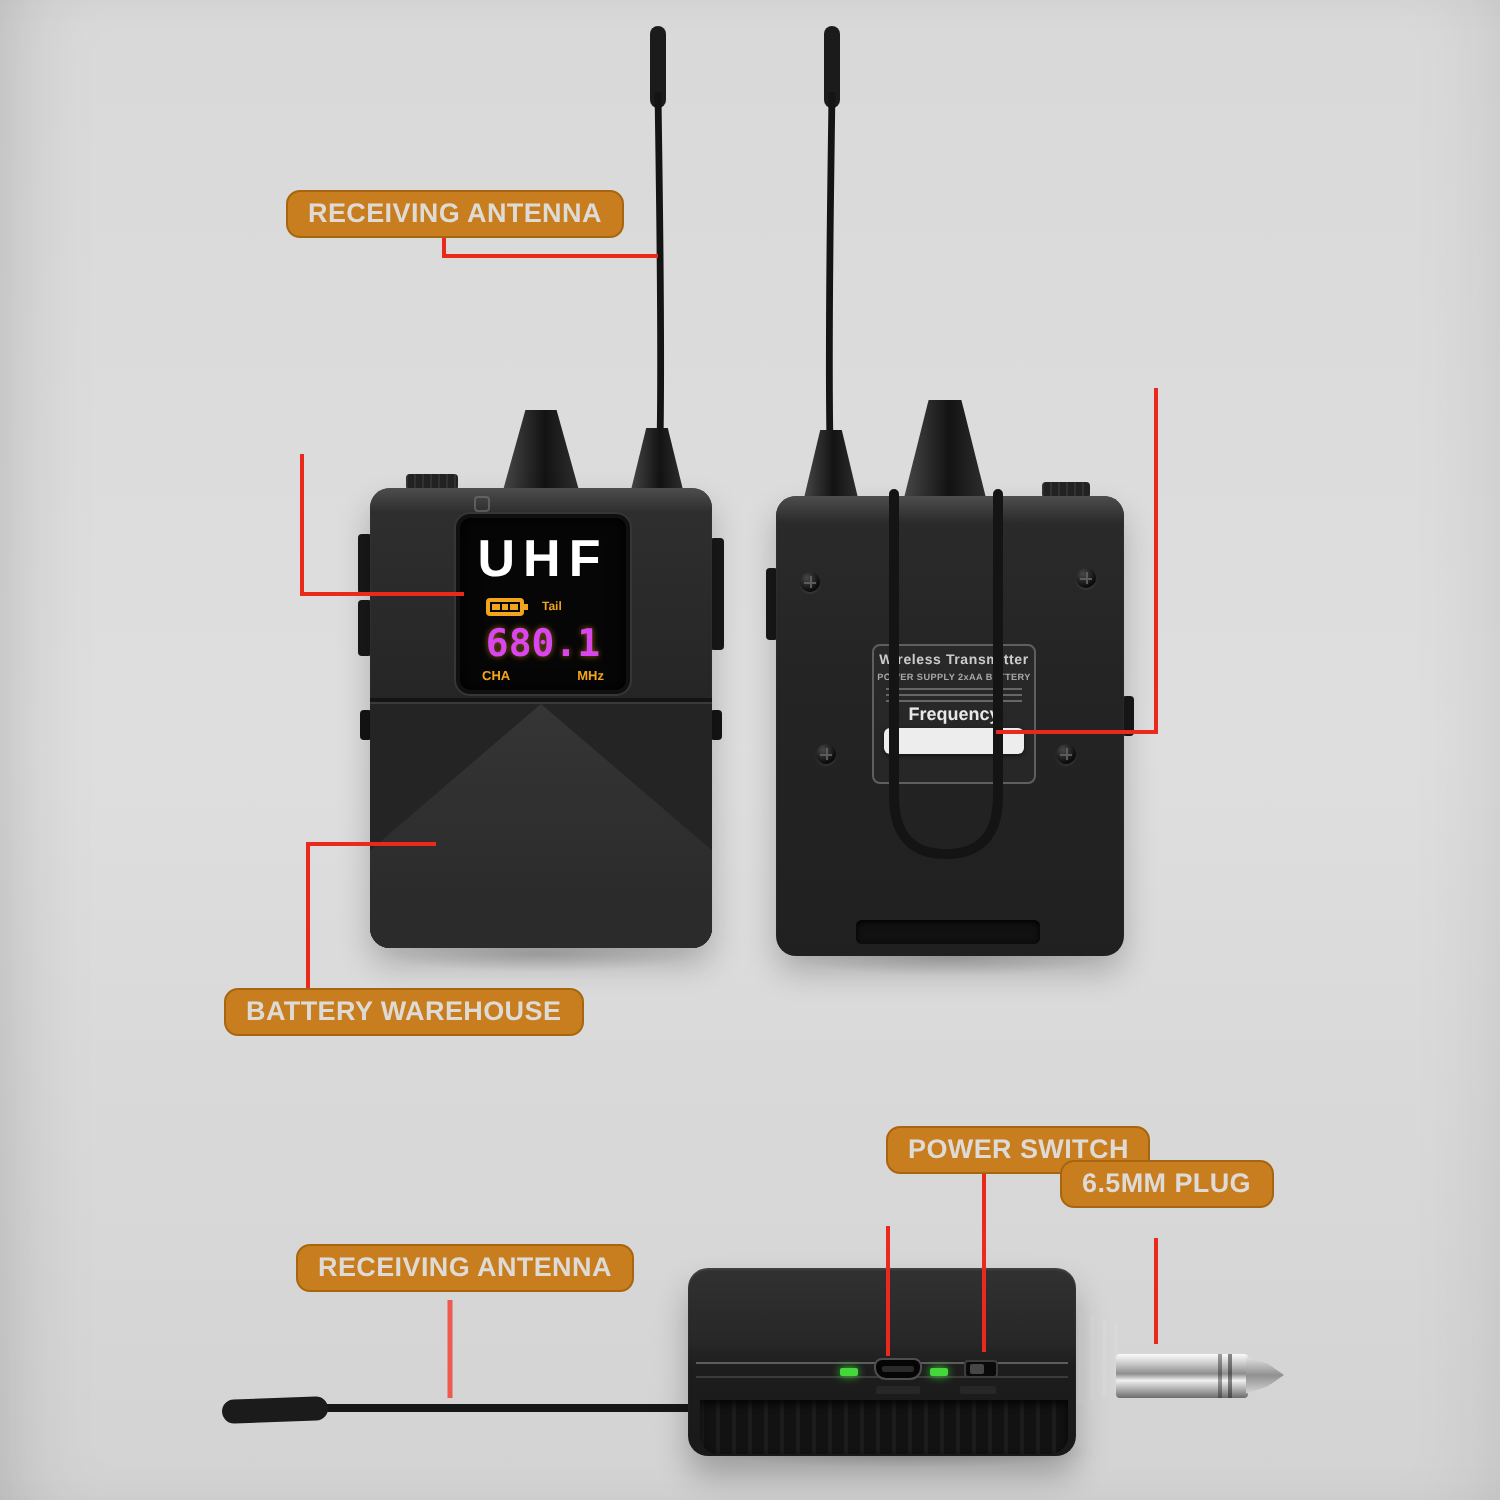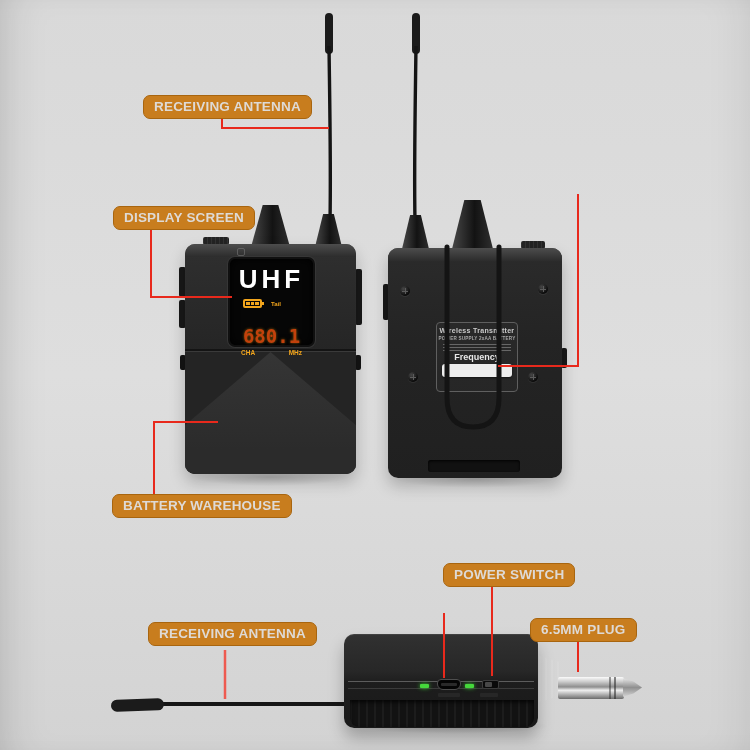--- a/index.html
+++ b/index.html
@@ -35,21 +35,21 @@
 
   
   .display{position:absolute;z-index:4;background:#060606;border:2px solid #101010;border-radius:7px;
     box-shadow:0 0 0 1px #363636, inset 0 0 10px #000;}
   .d-brand{margin-top:5px;text-align:center;color:#fff;font-size:26px;font-weight:700;letter-spacing:4px;}
   .d-row1{margin-top:4px;display:flex;align-items:center;gap:9px;padding-left:13px;}
   .batt{position:relative;width:19px;height:9px;border:2px solid #f2a51c;border-radius:2px;display:flex;gap:1px;padding:1px;box-sizing:border-box;}
   .batt i{display:block;width:4px;height:100%;background:#f2a51c;}
   .batt::after{content:"";position:absolute;right:-4px;top:1px;width:2px;height:3px;background:#f2a51c;}
   .d-status{color:#f2a51c;font-size:6px;font-weight:700;}
-  .d-freq{margin-top:17px;text-align:center;color:#c2410c;font-family:"DejaVu Sans Mono",monospace;
+  .d-freq{margin-top:3px;text-align:center;color:#d946ef;font-family:"DejaVu Sans Mono",monospace;
     font-size:19px;font-weight:700;letter-spacing:0px;text-shadow:0 0 3px rgba(246,160,20,.55);}
   .d-row2{display:flex;justify-content:space-between;padding:2px 11px 0;color:#f2a51c;font-size:6.5px;font-weight:700;}
   .lock{position:absolute;z-index:4;width:6px;height:6px;border:1px solid #777;border-radius:2px;opacity:.6;}
 
   
   .plate{position:absolute;z-index:4;border:1px solid #5f5f5f;border-radius:4px;background:rgba(255,255,255,.02);}
   .p-title{margin-top:4px;text-align:center;color:#cccccc;font-size:7px;font-weight:700;letter-spacing:.3px;}
   .p-sub{margin-top:2px;text-align:center;color:#a8a8a8;font-size:4.6px;font-weight:700;letter-spacing:.2px;}
   .p-hatch{height:7px;margin:3px 6px 1px;opacity:.55;
     background:repeating-linear-gradient(180deg,#9a9a9a 0 1px,transparent 1px 3px);}
@@ -187,19 +187,18 @@
     <polyline points="151,227 151,297 232,297" stroke="#e8291c" stroke-width="2" fill="none"></polyline>
     <polyline points="154,495 154,422 218,422" stroke="#e8291c" stroke-width="2" fill="none"></polyline>
     <polyline points="578,194 578,366 498,366" stroke="#e8291c" stroke-width="2" fill="none"></polyline>
     <line x1="492" y1="582" x2="492" y2="676" stroke="#e8291c" stroke-width="2"></line>
     <line x1="444" y1="613" x2="444" y2="678" stroke="#e8291c" stroke-width="2"></line>
     <line x1="578" y1="619" x2="578" y2="672" stroke="#e8291c" stroke-width="2"></line>
     <line x1="225" y1="650" x2="225" y2="699" stroke="#ee5a50" stroke-width="2.5"></line>
   </svg>
 
   <div class="pill" style="left:143px;top:95px;">RECEIVING ANTENNA</div>
-  <div class="pill" style="left:113px;top:206px;">DISPLAY SCREEN</div>
   <div class="pill" style="left:112px;top:494px;">BATTERY WAREHOUSE</div>
   <div class="pill" style="left:443px;top:563px;">POWER SWITCH</div>
-  <div class="pill" style="left:530px;top:618px;">6.5MM PLUG</div>
+  <div class="pill" style="left:530px;top:580px;">6.5MM PLUG</div>
   <div class="pill" style="left:148px;top:622px;">RECEIVING ANTENNA</div>
 
 </div>
 
 </body></html>

